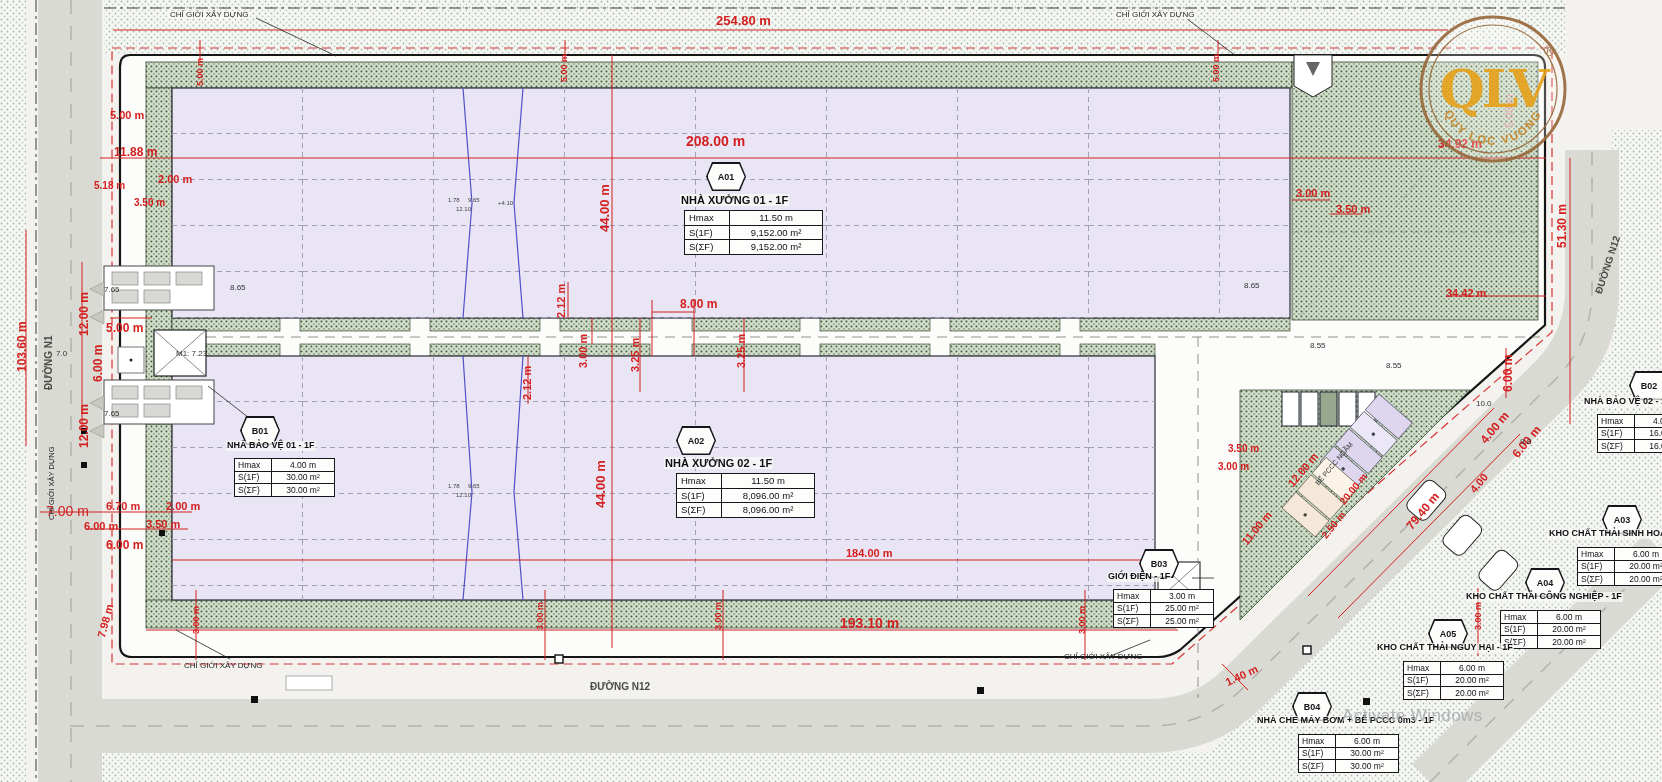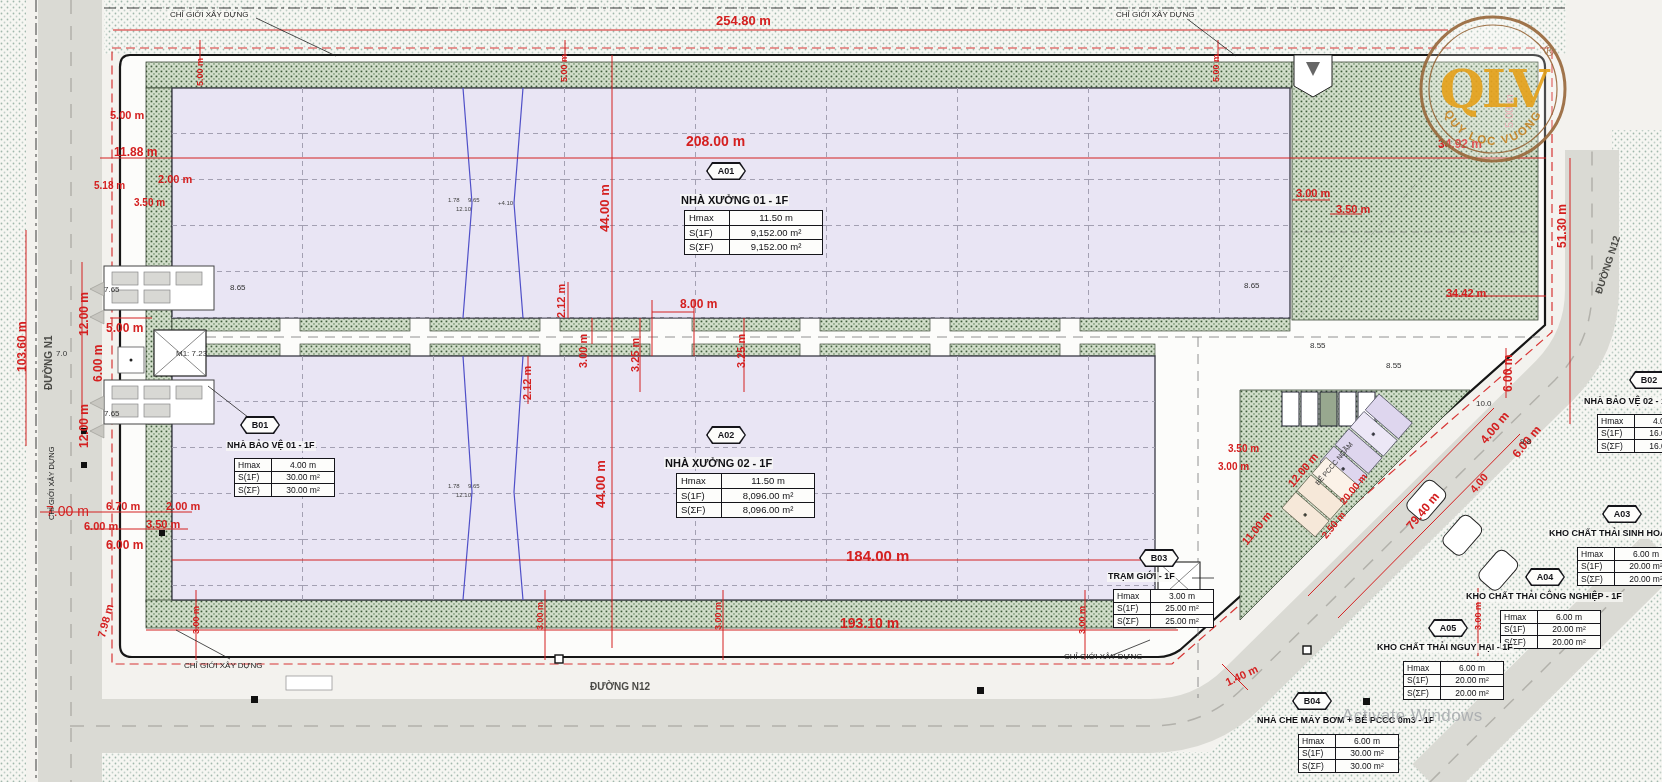--- a/index.html
+++ b/index.html
@@ -1,21 +1,21 @@
 <!DOCTYPE html>
 <html><head>
 <meta charset="utf-8">
 <style>
   html,body{margin:0;padding:0;background:#e8e8e4}
   #stage{position:relative;width:1662px;height:782px;overflow:hidden;background:#f3f2ee;
          font-family:"Liberation Sans",sans-serif}
   #baseSvg{position:absolute;left:0;top:0}
   .lbl{position:absolute;white-space:nowrap;line-height:1;transform-origin:0 0;color:#d42020}
   .lbl.bgw{background:rgba(248,248,244,.9);padding:0 2px}
-  .hex{position:absolute;width:40px;height:18px}
+  .hex{position:absolute;width:40px;height:29px}
   .hex .o{position:absolute;inset:0;background:#15151a;
           clip-path:polygon(15% 0,85% 0,100% 50%,85% 100%,15% 100%,0 50%)}
   .hex .i{position:absolute;inset:1.5px;background:#fdfdfb;
           clip-path:polygon(15% 0,85% 0,100% 50%,85% 100%,15% 100%,0 50%)}
   .hex span{position:absolute;inset:0;display:flex;align-items:center;justify-content:center;
             font-size:9px;font-weight:bold;color:#15151a}
   .bname{position:absolute;white-space:nowrap;font-weight:bold;color:#101014;
          background:rgba(250,250,246,.72);line-height:1.1;padding:0 1px;font-size:9px}
   .bname.big{font-size:11px}
   table.bt{position:absolute;border-collapse:collapse;background:#fdfdfb}
@@ -282,21 +282,21 @@
       <div class="lbl" style="left: 84px; top: 521px; font-size: 11px; font-weight: bold;">6.00 m</div>
       <div class="lbl" style="left: 146px; top: 519px; font-size: 11px; font-weight: bold;">3.50 m</div>
       <div class="lbl" style="left: 106px; top: 539px; font-size: 12px; font-weight: bold;">6.00 m</div>
       <div class="lbl" style="left: 96px; top: 636px; font-size: 11px; font-weight: bold; transform: rotate(-75deg);">7.98 m</div>
       <div class="lbl" style="left: 556px; top: 318px; font-size: 11px; font-weight: bold; transform: rotate(-90deg);">2.12 m</div>
       <div class="lbl" style="left: 578px; top: 368px; font-size: 11px; font-weight: bold; transform: rotate(-90deg);">3.00 m</div>
       <div class="lbl" style="left: 630px; top: 372px; font-size: 11px; font-weight: bold; transform: rotate(-90deg);">3.25 m</div>
       <div class="lbl" style="left: 680px; top: 298px; font-size: 12px; font-weight: bold;">8.00 m</div>
       <div class="lbl" style="left: 522px; top: 400px; font-size: 11px; font-weight: bold; transform: rotate(-90deg);">2.12 m</div>
       <div class="lbl" style="left: 736px; top: 368px; font-size: 11px; font-weight: bold; transform: rotate(-90deg);">3.25 m</div>
-      <div class="lbl" style="left: 846px; top: 548px; font-size: 15px; font-weight: bold;">184.00 m</div>
+      <div class="lbl" style="left: 846px; top: 548px; font-size: 11px; font-weight: bold;">184.00 m</div>
       <div class="lbl" style="left: 840px; top: 616px; font-size: 14px; font-weight: bold;">193.10 m</div>
       <div class="lbl" style="left: 536px; top: 630px; font-size: 9px; font-weight: bold; transform: rotate(-90deg);">3.00 m</div>
       <div class="lbl" style="left: 714px; top: 630px; font-size: 9px; font-weight: bold; transform: rotate(-90deg);">3.00 m</div>
       <div class="lbl" style="left: 192px; top: 634px; font-size: 9px; font-weight: bold; transform: rotate(-90deg);">3.00 m</div>
       <div class="lbl" style="left: 1078px; top: 634px; font-size: 9px; font-weight: bold; transform: rotate(-90deg);">3.00 m</div>
       <div class="lbl" style="left: 1474px; top: 630px; font-size: 9px; font-weight: bold; transform: rotate(-90deg);">3.00 m</div>
       <div class="lbl" style="left: 1502px; top: 392px; font-size: 12px; font-weight: bold; transform: rotate(-90deg);">6.00 m</div>
       <div class="lbl" style="left: 1478px; top: 438px; font-size: 12px; font-weight: bold; transform: rotate(-50deg);">4.00 m</div>
       <div class="lbl" style="left: 1510px; top: 452px; font-size: 12px; font-weight: bold; transform: rotate(-50deg);">6.00 m</div>
       <div class="lbl" style="left: 1476px; top: 400px; font-size: 8px; color: rgb(51, 51, 51);">10.0</div>
@@ -344,21 +344,21 @@
           <tr>
             <td class="k">S(1F)</td>
             <td class="v">9,152.00 m²</td>
           </tr>
           <tr>
             <td class="k">S(ΣF)</td>
             <td class="v">9,152.00 m²</td>
           </tr>
         </tbody>
       </table>
-      <div class="hex" style="left: 706px; top: 426px;">
+      <div class="hex" style="left: 676px; top: 426px;">
         <div class="o"></div>
         <div class="i"></div>
         <span>A02</span>
       </div>
       <div class="bname big" style="left: 664px; top: 457px;">NHÀ XƯỞNG 02 - 1F</div>
       <table class="bt big" style="left: 676px; top: 473px;">
         <tbody>
           <tr>
             <td class="k">Hmax</td>
             <td class="v">11.50 m</td>
@@ -415,21 +415,21 @@
             <td class="k">S(ΣF)</td>
             <td class="v">16.00 m²</td>
           </tr>
         </tbody>
       </table>
       <div class="hex" style="left: 1139px; top: 549px;">
         <div class="o"></div>
         <div class="i"></div>
         <span>B03</span>
       </div>
-      <div class="bname" style="left: 1107px; top: 572px;">TRẠM GIỚI - 1F</div>
+      <div class="bname" style="left: 1107px; top: 572px;">GIỚI ĐIỆN - 1F</div>
       <table class="bt" style="left: 1113px; top: 589px;">
         <tbody>
           <tr>
             <td class="k">Hmax</td>
             <td class="v">3.00 m</td>
           </tr>
           <tr>
             <td class="k">S(1F)</td>
             <td class="v">25.00 m²</td>
           </tr>

